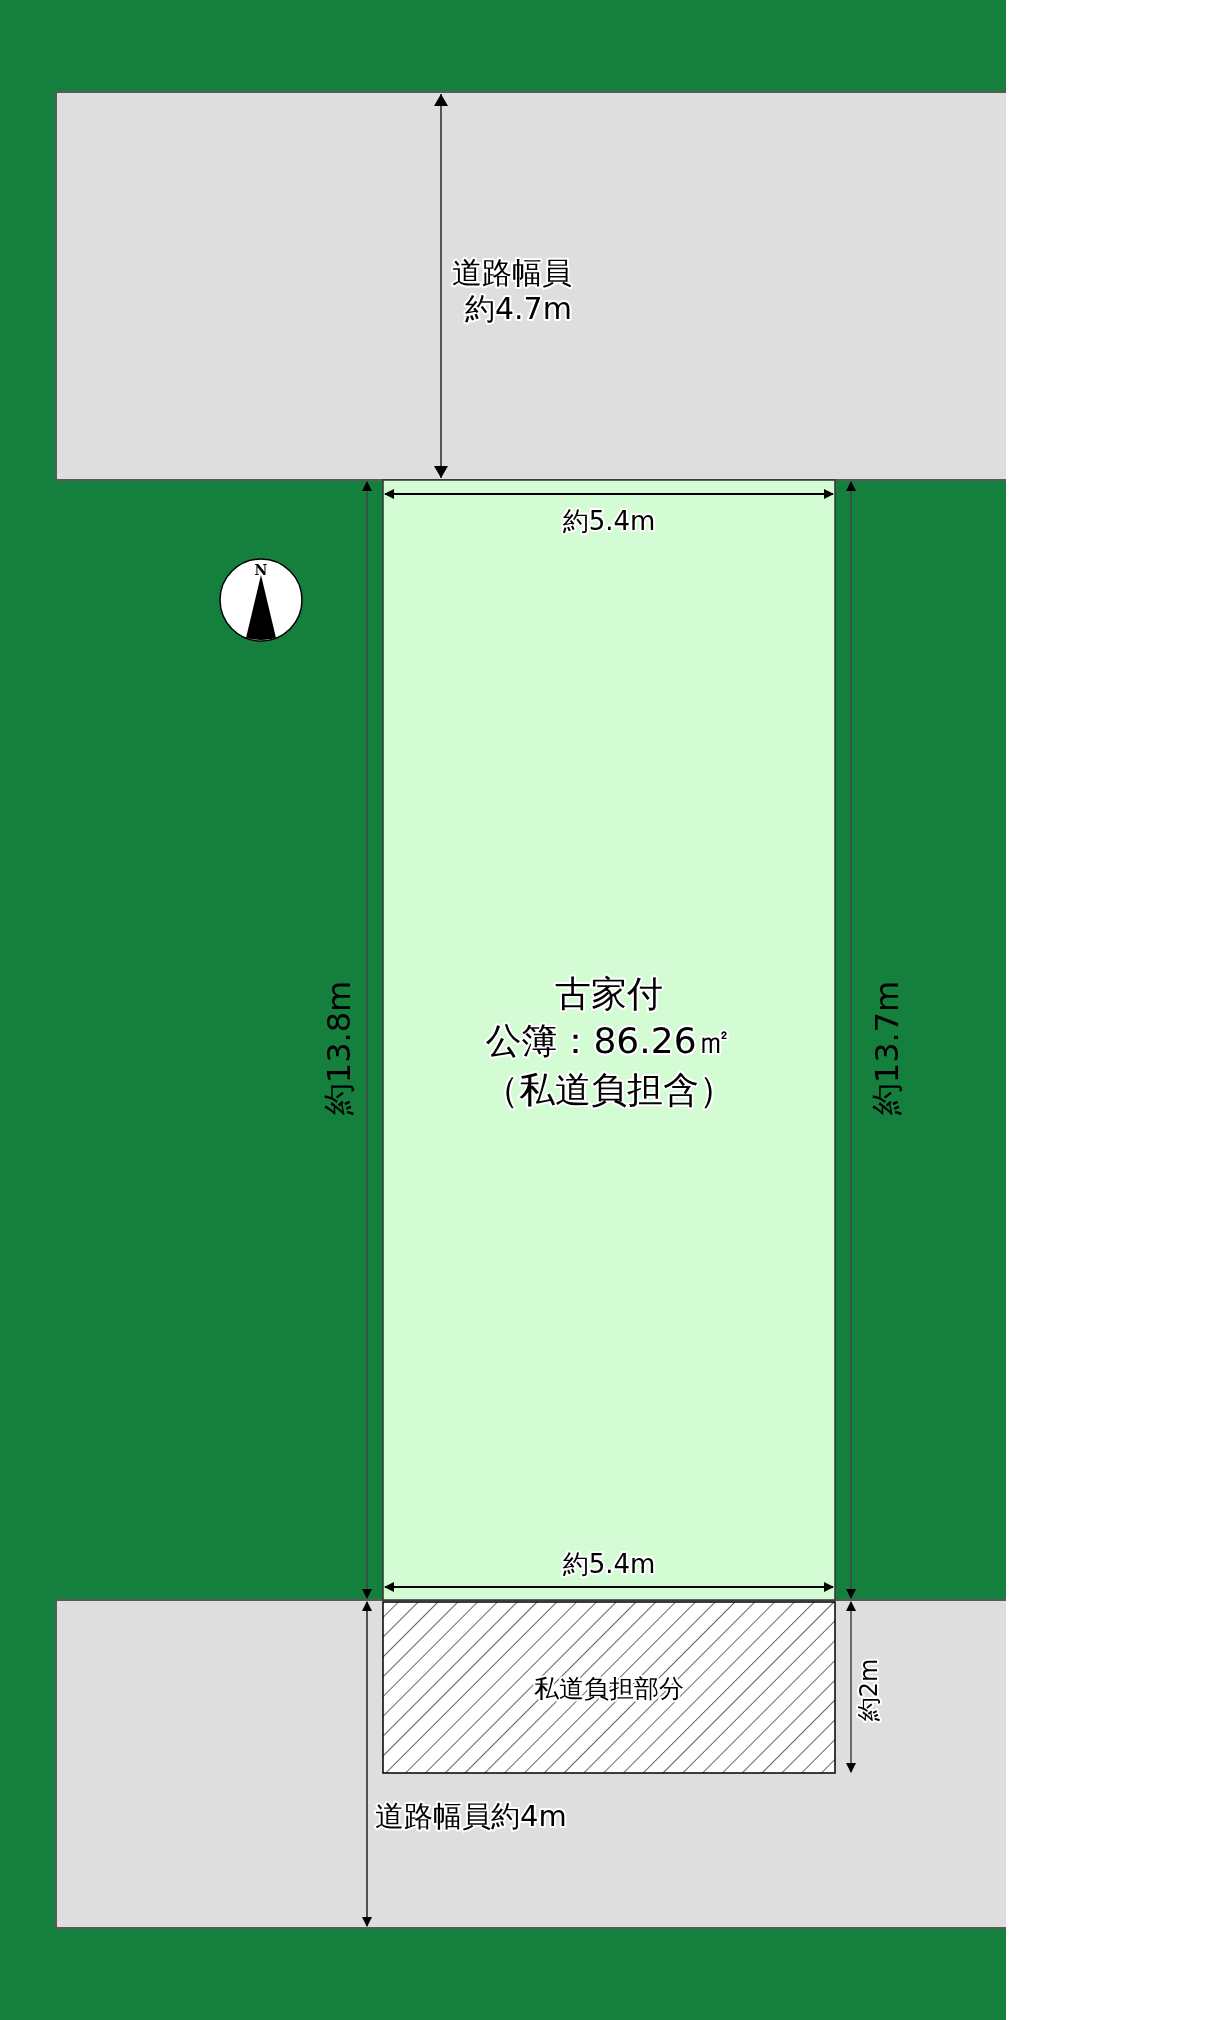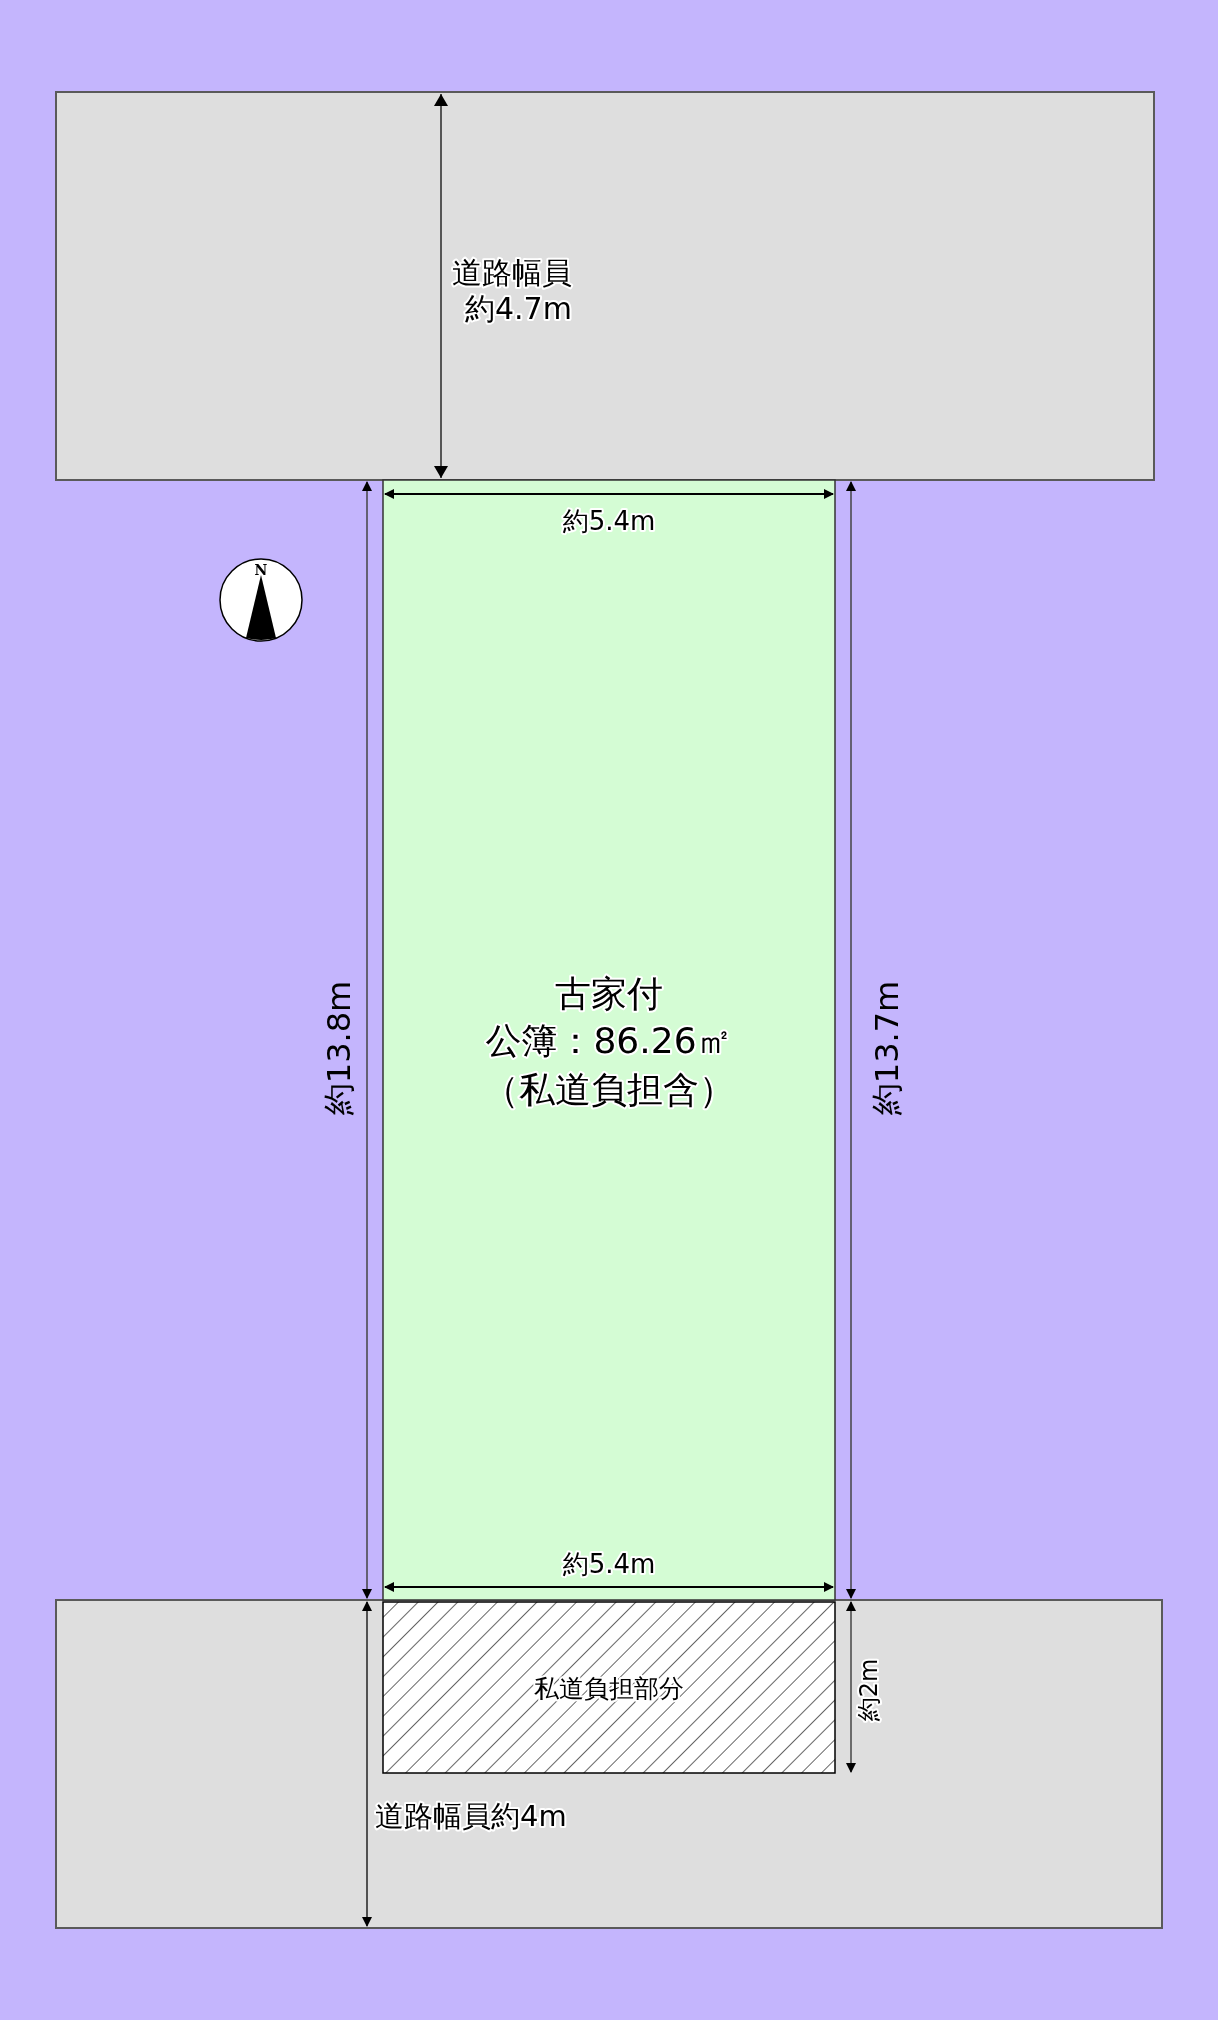--- a/index.html
+++ b/index.html
@@ -1,16 +1,16 @@
 <!DOCTYPE html>
 <html><head>
 <meta charset="utf-8">
 <style>
   html, body { margin: 0; padding: 0; background: #ffffff; }
-  #canvas { position: relative; width: 1218px; height: 2020px; overflow: hidden; background: #c4b5fd; }
+  #canvas { position: relative; width: 1006px; height: 2020px; overflow: hidden; background: #15803d; }
   svg { position: absolute; left: 0; top: 0; }
   .lbl {
     font-family: "DejaVu Sans", sans-serif;
     fill: #000;
     paint-order: stroke;
     stroke: #ffffff;
     stroke-width: 4px;
     stroke-linejoin: round;
   }
   .lbl-plain { font-family: "DejaVu Sans", sans-serif; fill: #000; }

